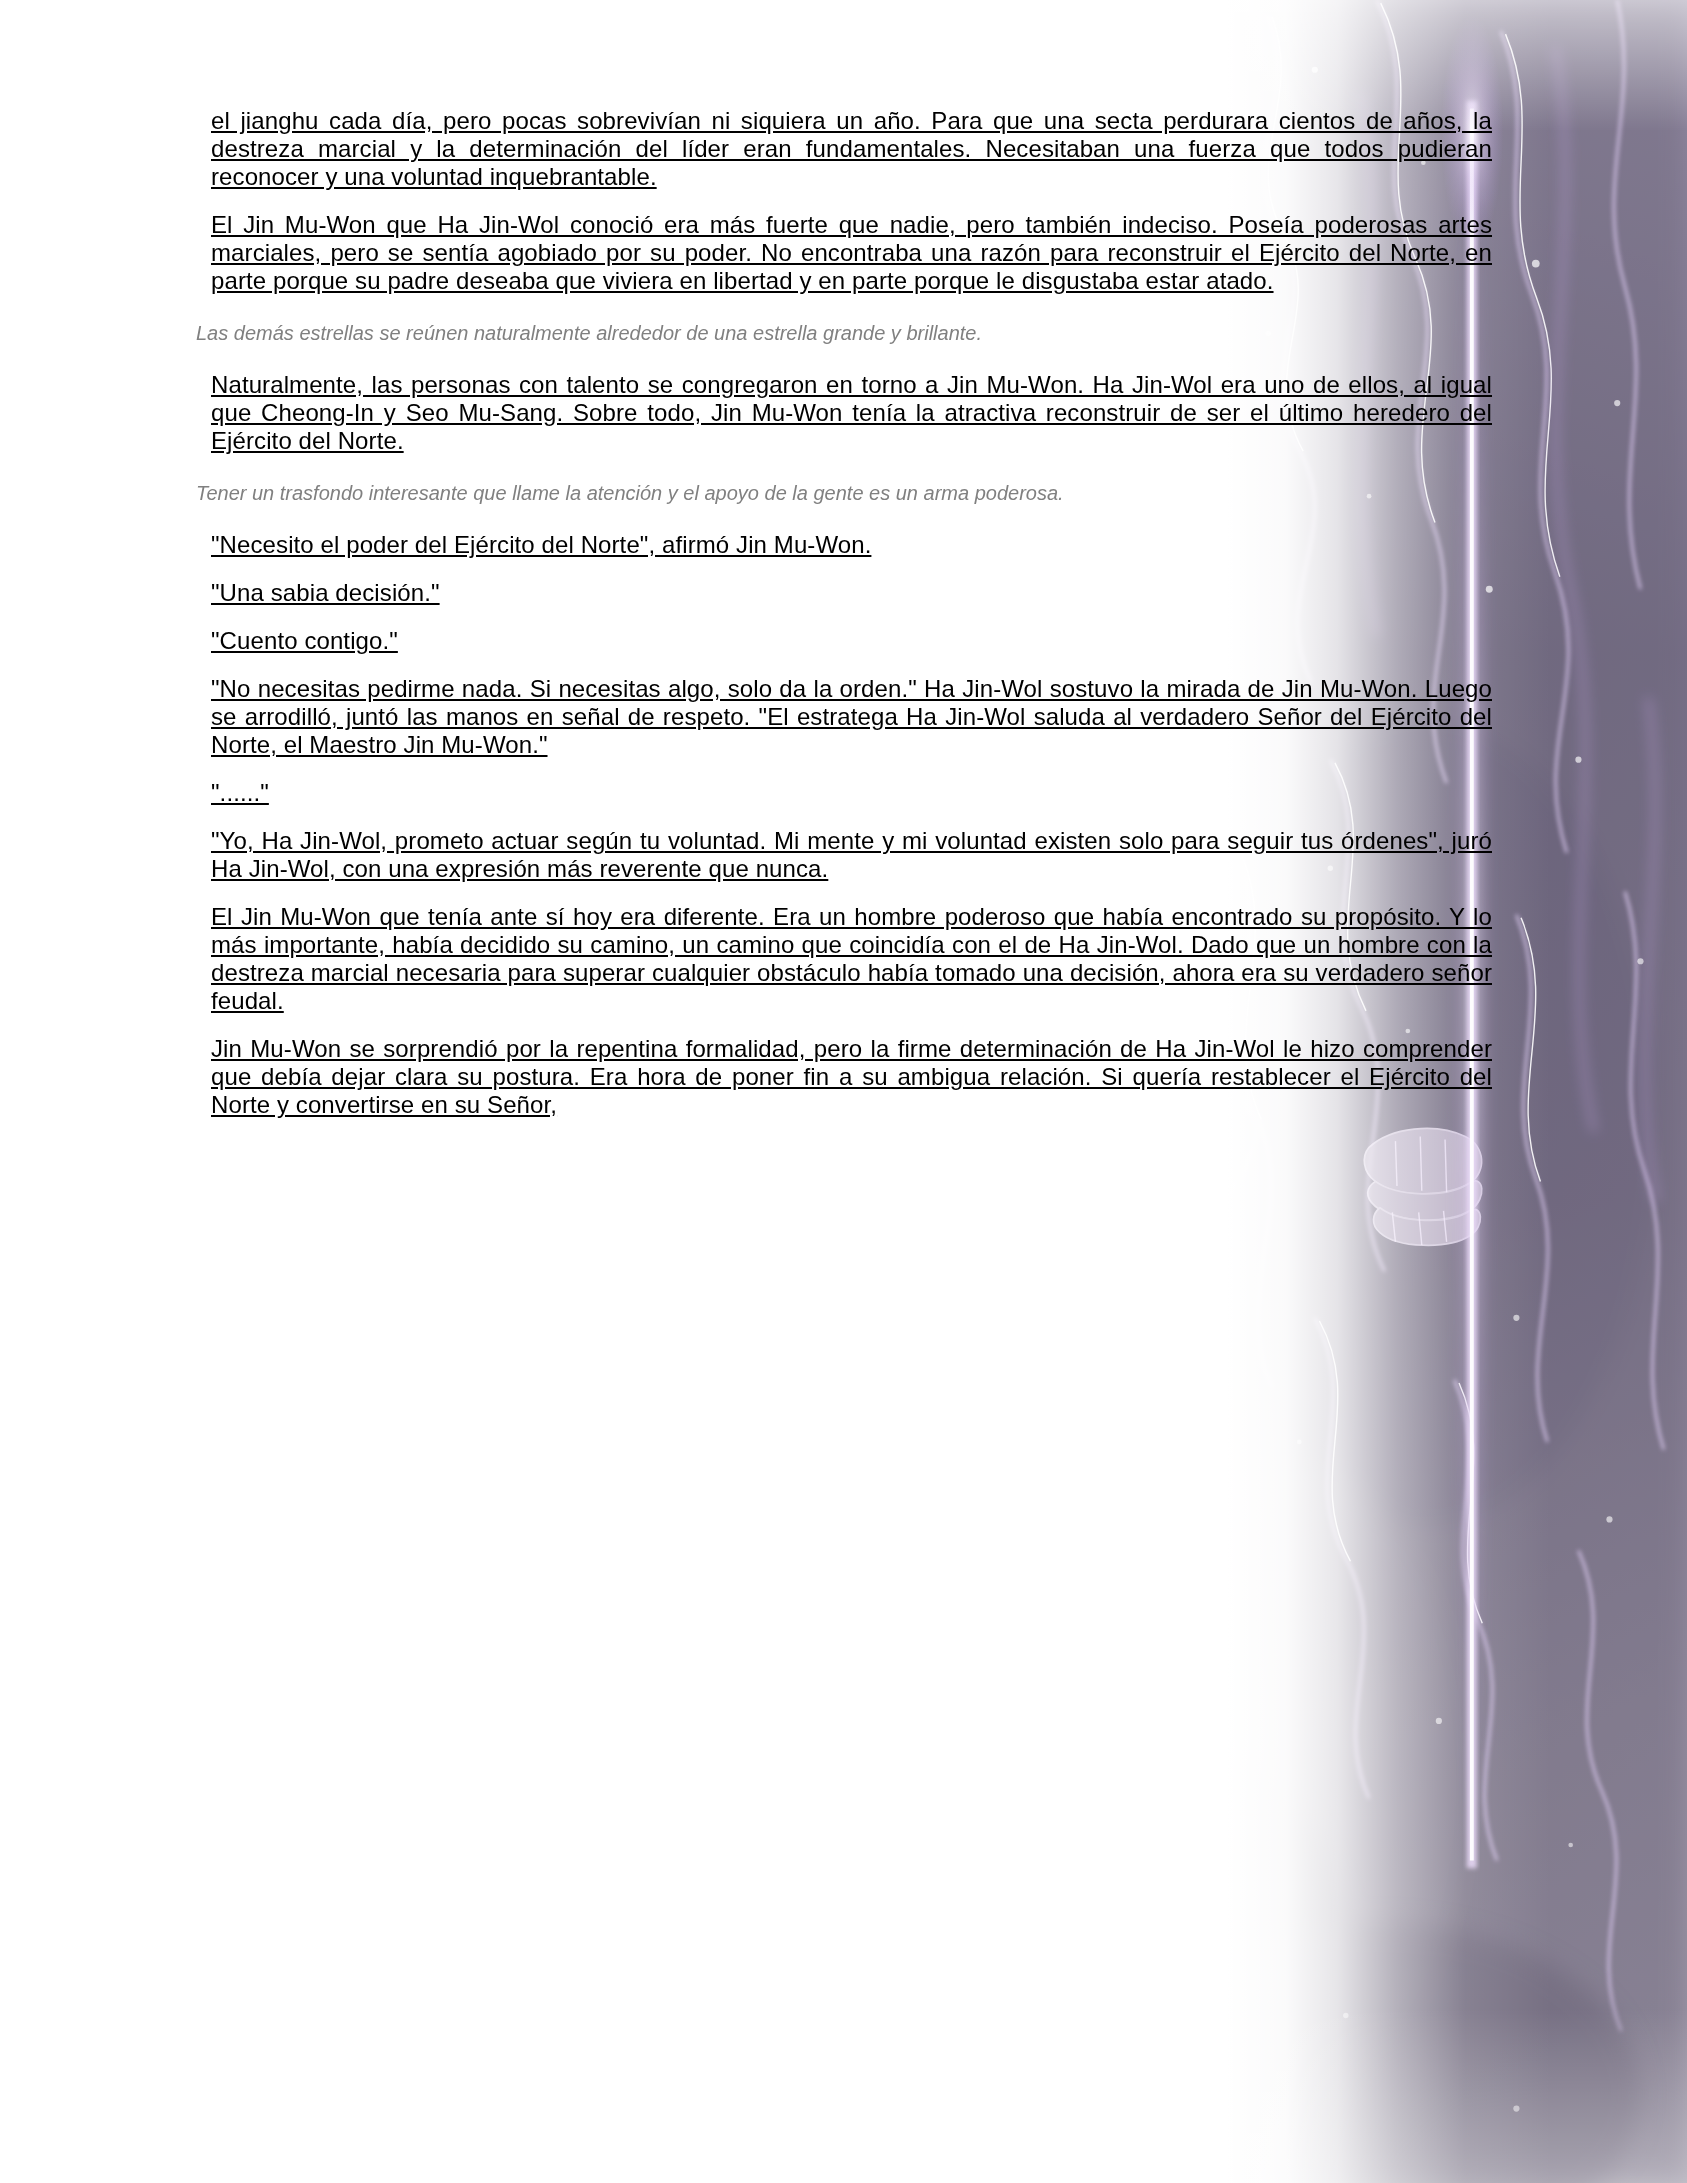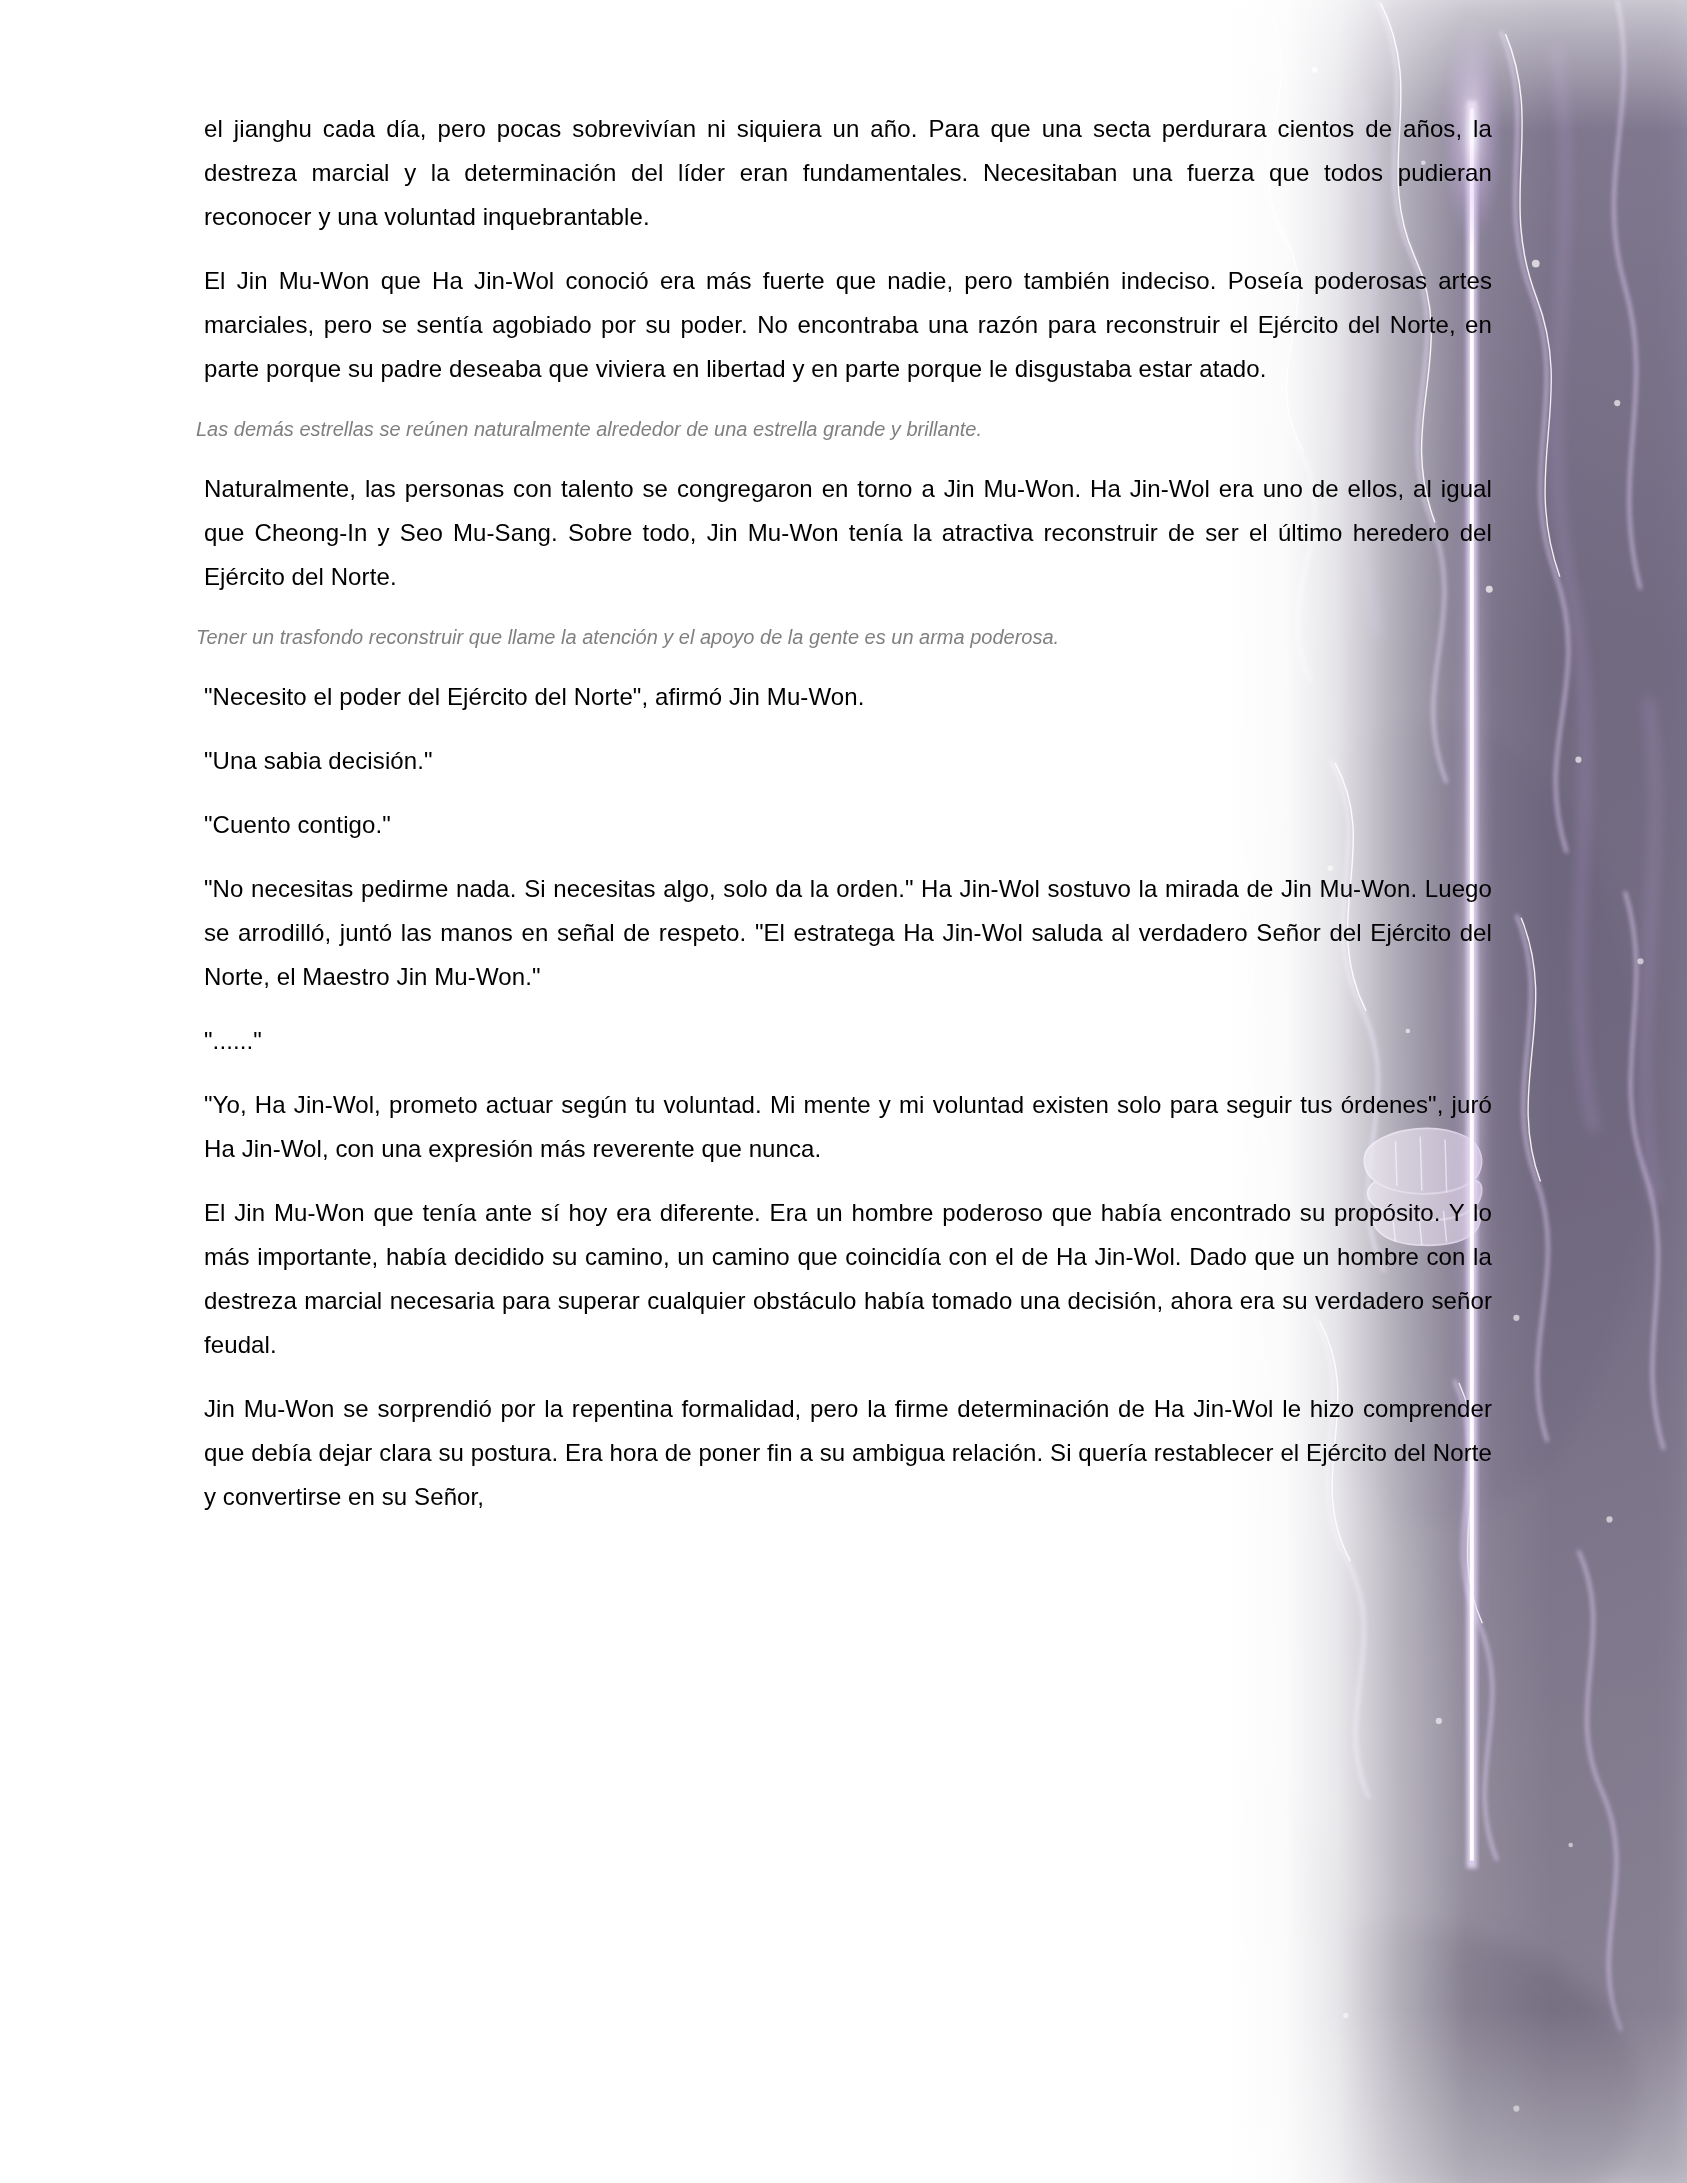--- a/index.html
+++ b/index.html
@@ -65,26 +65,27 @@
     z-index: 5;
   }
   #content {
     position: absolute;
     left: 196px;
     top: 107px;
     width: 1296px;
   }
   .para {
     font-size: 24px;
-    line-height: 44px;
+    line-height: 28px;
     color: #000000;
     text-align: justify;
     text-justify: inter-word;
-    margin: 0 0 20px 8px;
+    margin: 0 0 20px 15px;
     letter-spacing: 0.1px;
+    text-decoration: underline;
   }
   .para.short { text-align: left; }
   .quote {
     font-size: 20px;
     line-height: 36px;
     color: #808080;
     font-style: italic;
     text-align: justify;
     margin: 0 0 20px 0;
   }
@@ -299,21 +300,21 @@
   <div id="content">
 
     <p class="para">el jianghu cada día, pero pocas sobrevivían ni siquiera un año. Para que una secta perdurara cientos de años, la destreza marcial y la determinación del líder eran fundamentales. Necesitaban una fuerza que todos pudieran reconocer y una voluntad inquebrantable.</p>
 
     <p class="para">El Jin Mu-Won que Ha Jin-Wol conoció era más fuerte que nadie, pero también indeciso. Poseía poderosas artes marciales, pero se sentía agobiado por su poder. No encontraba una razón para reconstruir el Ejército del Norte, en parte porque su padre deseaba que viviera en libertad y en parte porque le disgustaba estar atado.</p>
 
     <p class="quote">Las demás estrellas se reúnen naturalmente alrededor de una estrella grande y brillante.</p>
 
     <p class="para">Naturalmente, las personas con talento se congregaron en torno a Jin Mu-Won. Ha Jin-Wol era uno de ellos, al igual que Cheong-In y Seo Mu-Sang. Sobre todo, Jin Mu-Won tenía la atractiva reconstruir de ser el último heredero del Ejército del Norte.</p>
 
-    <p class="quote">Tener un trasfondo reconstruir que llame la atención y el apoyo de la gente es un arma poderosa.</p>
+    <p class="quote">Tener un trasfondo interesante que llame la atención y el apoyo de la gente es un arma poderosa.</p>
 
 
     <p class="para short">"Necesito el poder del Ejército del Norte", afirmó Jin Mu-Won.</p>
 
     <p class="para short">"Una sabia decisión."</p>
 
     <p class="para short">"Cuento contigo."</p>
 
     <p class="para">"No necesitas pedirme nada. Si necesitas algo, solo da la orden." Ha Jin-Wol sostuvo la mirada de Jin Mu-Won. Luego se arrodilló, juntó las manos en señal de respeto. "El estratega Ha Jin-Wol saluda al verdadero Señor del Ejército del Norte, el Maestro Jin Mu-Won."</p>
 

